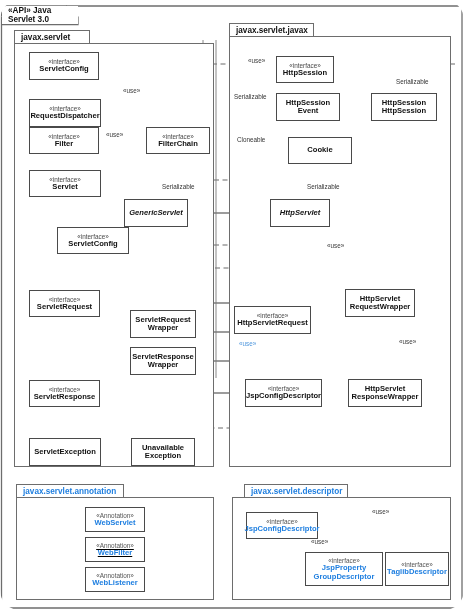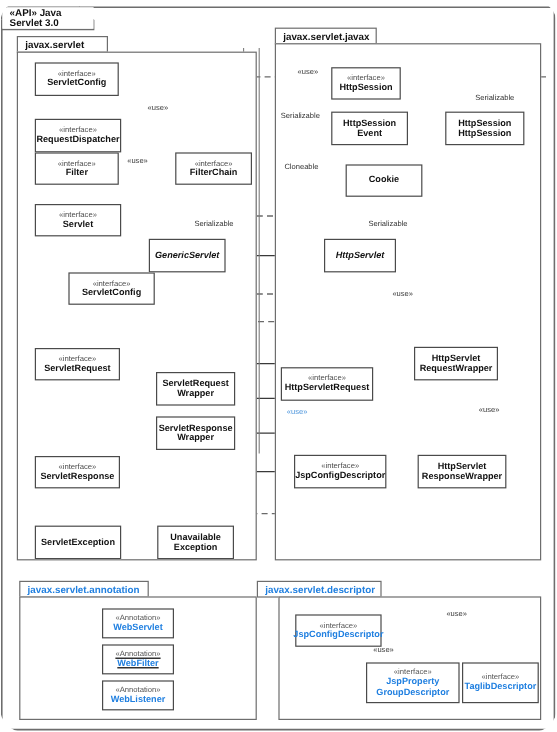--- a/index.html
+++ b/index.html
@@ -193,21 +193,21 @@
   <div class="pkgtab black" style="left:229px;top:23px;width:85px;height:14px;">
     <span>javax.servlet.javax</span>
   </div>
   <div class="pkgbody" style="left:229px;top:36px;width:222px;height:431px;"></div>
 
   <div class="pkgtab blue" style="left:16px;top:484px;width:108px;height:14px;">
     <span>javax.servlet.annotation</span>
   </div>
   <div class="pkgbody" style="left:16px;top:497px;width:198px;height:103px;"></div>
 
-  <div class="pkgtab blue" style="left:214px;top:484px;width:104px;height:14px;">
+  <div class="pkgtab blue" style="left:244px;top:484px;width:104px;height:14px;">
     <span>javax.servlet.descriptor</span>
   </div>
   <div class="pkgbody" style="left:232px;top:497px;width:219px;height:103px;"></div>
 
   <div class="node" style="left:29px;top:52px;width:70px;height:28px;">
     <span class="st">«interface»</span>
     <span class="nm">ServletConfig</span>
   </div>
 
   <div class="node" style="left:29px;top:99px;width:72px;height:28px;">

